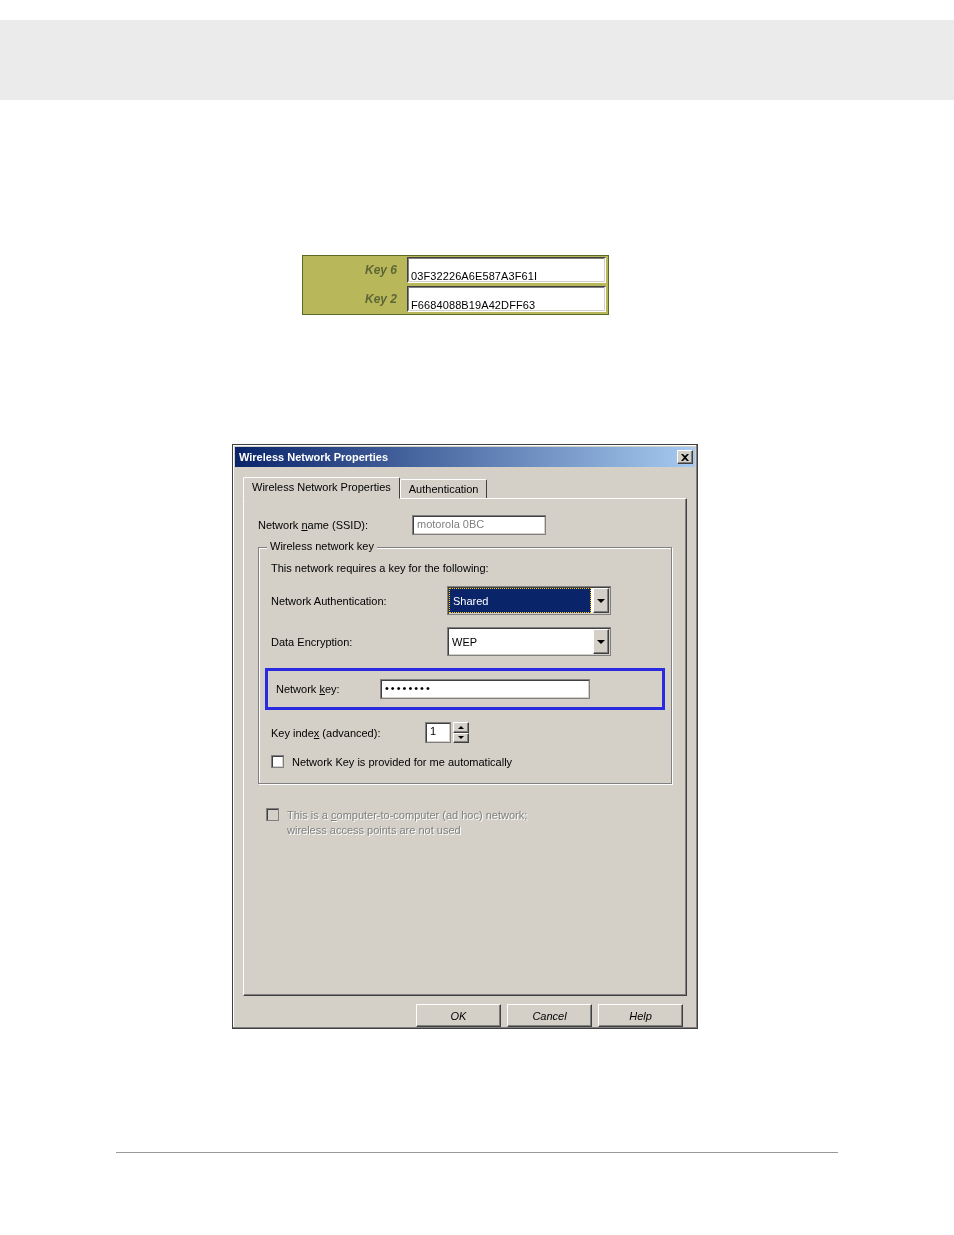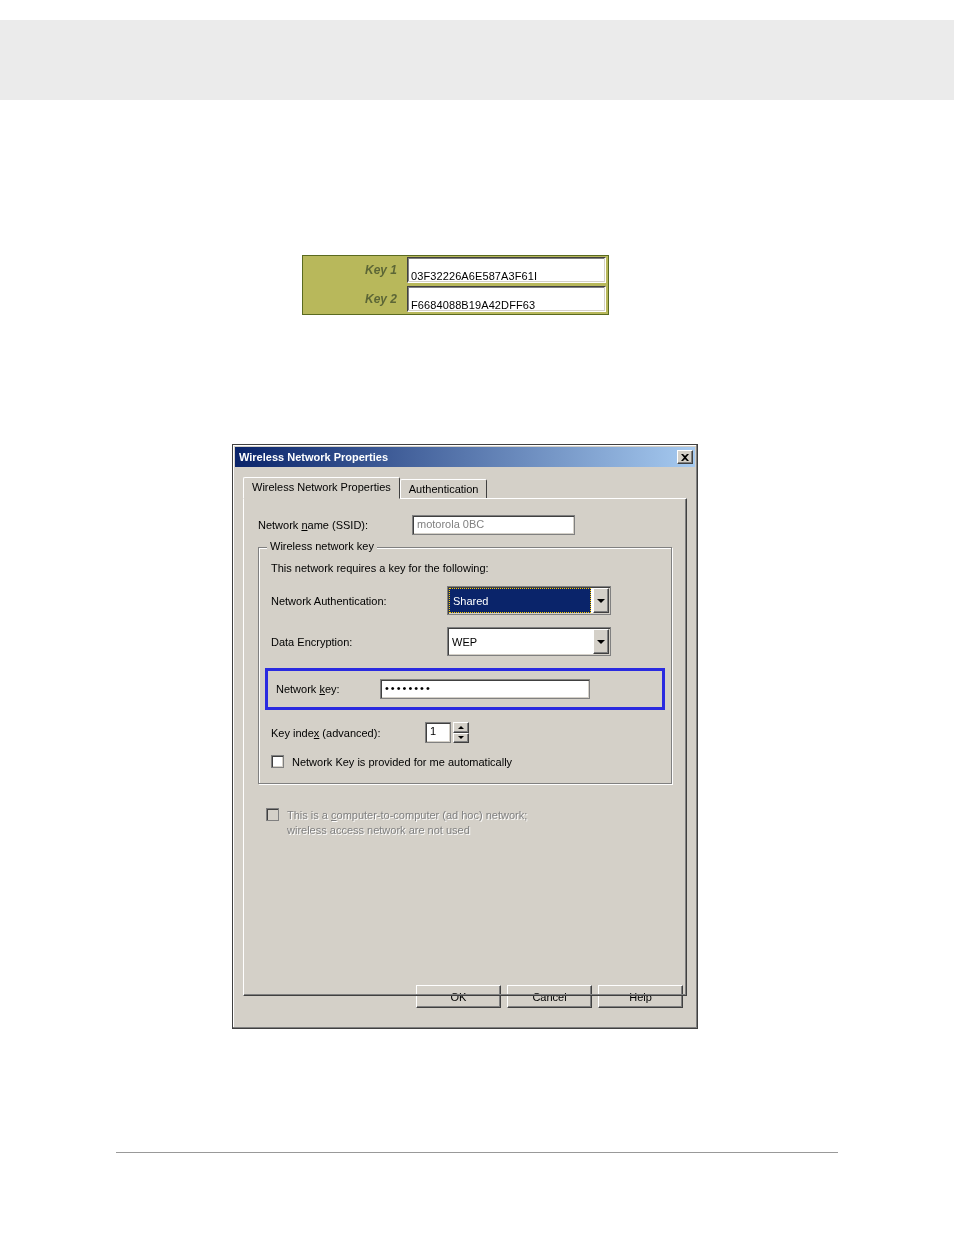--- a/index.html
+++ b/index.html
@@ -168,21 +168,21 @@
     display: flex;
     align-items: center;
     margin-bottom: 12px;
   }
   .form-label {
     width: 154px;
     font-size: 11px;
   }
   .underline { text-decoration: underline; }
   .text-input {
-    width: 163px;
+    width: 134px;
     height: 20px;
     background: #fff;
     border: 1px solid #808080;
     box-shadow: inset 1px 1px 0 #404040, inset -1px -1px 0 #d4d0c8;
     padding: 2px 4px;
     font-family: Tahoma, Arial, sans-serif;
     font-size: 11px;
   }
   .text-input.disabled {
     color: #808080;
@@ -327,23 +327,24 @@
   .checkbox-label { line-height: 1.3; }
   .checkbox-label.disabled { color: #808080; text-shadow: 1px 1px 0 #fff; }
 
   .adhoc-row {
     margin: 24px 8px 0 8px;
   }
 
   .button-row {
     position: absolute;
     right: 14px;
-    bottom: 20px;
+    bottom: 1px;
     display: flex;
     gap: 6px;
+    font-style: italic;
   }
   .btn {
     width: 85px;
     height: 23px;
     background: #d4d0c8;
     border: 1px solid #fff;
     border-right-color: #404040;
     border-bottom-color: #404040;
     box-shadow: inset -1px -1px 0 #808080;
     font-family: Tahoma, Arial, sans-serif;
@@ -363,21 +364,21 @@
   }
 </style>
 </head>
 <body>
 
 <div class="page">
   <div class="top-band"></div>
 
   <div class="key-table">
     <div class="key-row">
-      <div class="key-row-label">Key 1</div>
+      <div class="key-row-label">Key 6</div>
       <div class="key-row-input">03F32226A6E587A3F61I</div>
     </div>
     <div class="key-row">
       <div class="key-row-label">Key 2</div>
       <div class="key-row-input">F6684088B19A42DFF63</div>
     </div>
   </div>
 
   <div class="dialog">
     <div class="titlebar">
@@ -442,21 +443,21 @@
           <div class="checkbox-row">
             <div class="checkbox"></div>
             <span class="checkbox-label">Network Key is provided for me automatically</span>
           </div>
         </div>
 
         <div class="checkbox-row adhoc-row">
           <div class="checkbox disabled"></div>
           <span class="checkbox-label disabled">
             <span>This is a </span><span class="underline">c</span><span>omputer-to-computer (ad hoc) network;</span><br>
-            <span>wireless access network are not used</span>
+            <span>wireless access points are not used</span>
           </span>
         </div>
 
       </div>
 
       <div class="button-row">
         <div class="btn">OK</div>
         <div class="btn">Cancel</div>
         <div class="btn">Help</div>
       </div>

